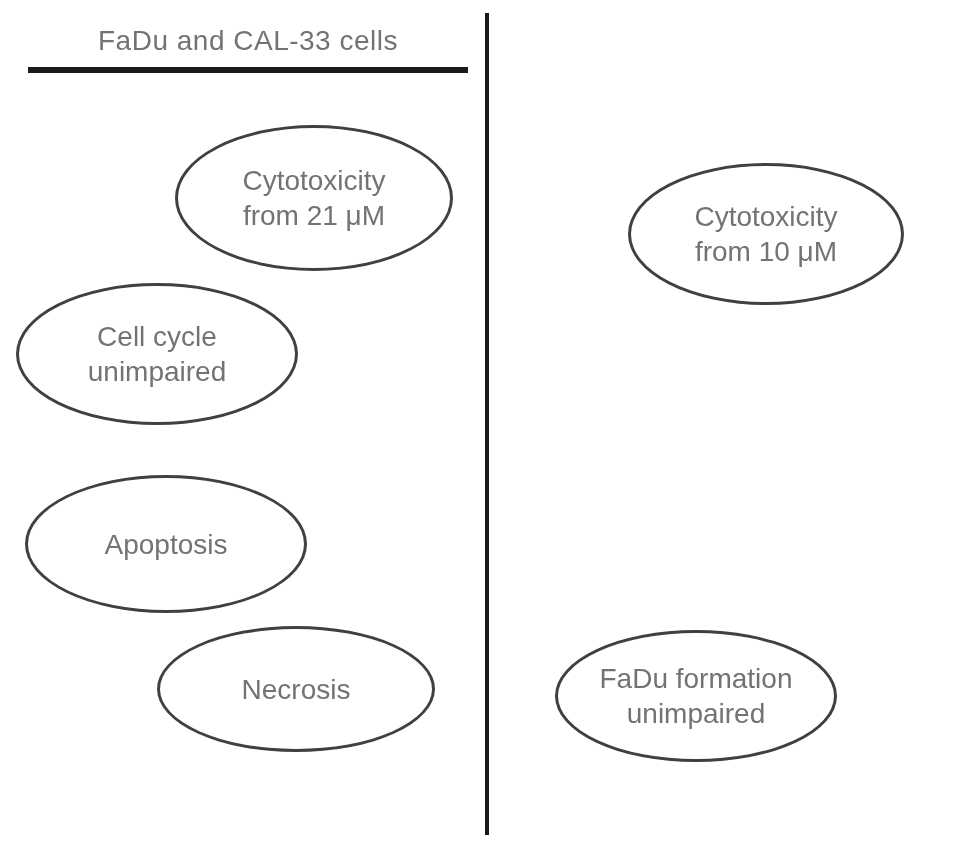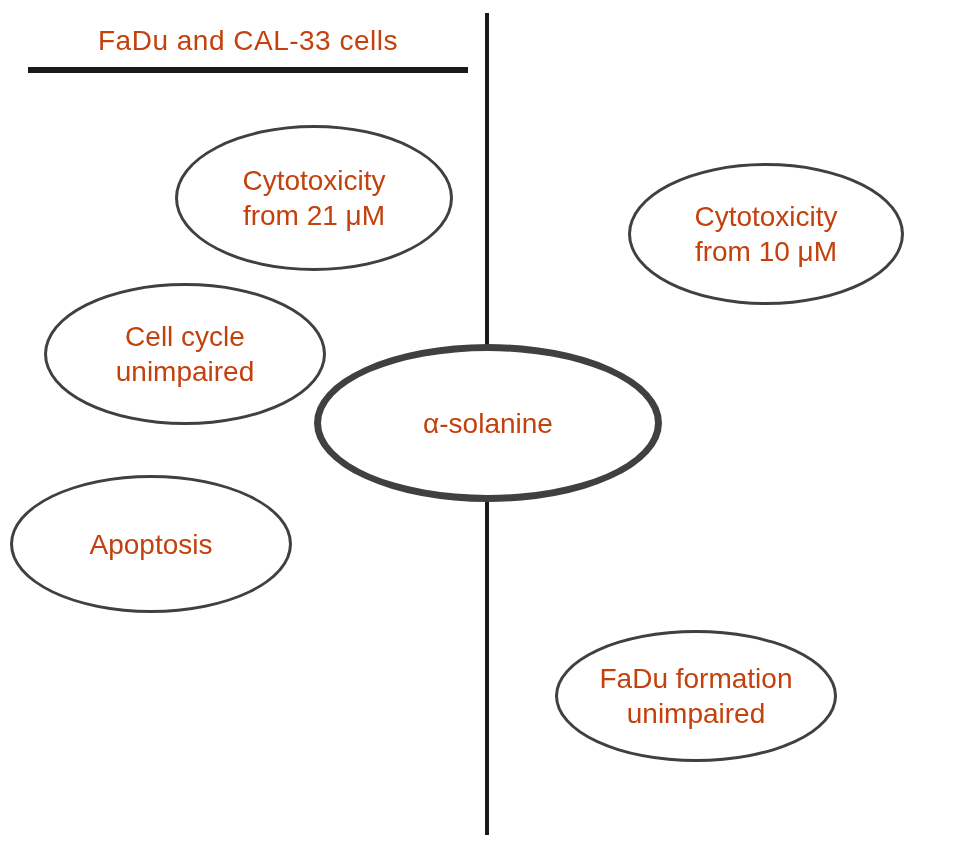--- a/index.html
+++ b/index.html
@@ -6,21 +6,21 @@
     margin: 0;
     padding: 0;
     background: #ffffff;
   }
   .canvas {
     position: relative;
     width: 969px;
     height: 849px;
     background: #ffffff;
     font-family: "Liberation Sans", sans-serif;
-    color: #c2410c;
+    color: #737373;
     overflow: hidden;
   }
   .divider {
     position: absolute;
     left: 485px;
     top: 13px;
     width: 4px;
     height: 822px;
     background: #1a1a1a;
   }
@@ -57,22 +57,22 @@
     line-height: 1.25;
     white-space: pre-line;
     box-sizing: border-box;
   }
   .node-center {
     border-width: 7px;
     z-index: 2;
   }
   
   .node-l1 { left: 175px; top: 125px; width: 278px; height: 146px; }
-  .node-l2 { left: 44px;  top: 283px; width: 282px; height: 142px; }
-  .node-l3 { left: 10px;  top: 475px; width: 282px; height: 138px; }
+  .node-l2 { left: 16px;  top: 283px; width: 282px; height: 142px; }
+  .node-l3 { left: 25px;  top: 475px; width: 282px; height: 138px; }
   .node-l4 { left: 157px; top: 626px; width: 278px; height: 126px; }
   
   .node-c  { left: 314px; top: 344px; width: 348px; height: 158px; }
   
   .node-r1 { left: 628px; top: 163px; width: 276px; height: 142px; }
   .node-r2 { left: 671px; top: 443px; width: 276px; height: 132px; }
   .node-r3 { left: 555px; top: 630px; width: 282px; height: 132px; }
 </style>
 </head>
 <body>
@@ -85,22 +85,22 @@
 
 
   <div class="node node-l1">Cytotoxicity
 from 21 μM</div>
 
   <div class="node node-l2">Cell cycle
 unimpaired</div>
 
   <div class="node node-l3">Apoptosis</div>
 
+  <div class="node node-l4">Necrosis</div>
 
-  <div class="node node-center node-c">α-solanine</div>
 
   <div class="node node-r1">Cytotoxicity
 from 10 μM</div>
 
 
   <div class="node node-r3">FaDu formation
 unimpaired</div>
 
 </div>
 

